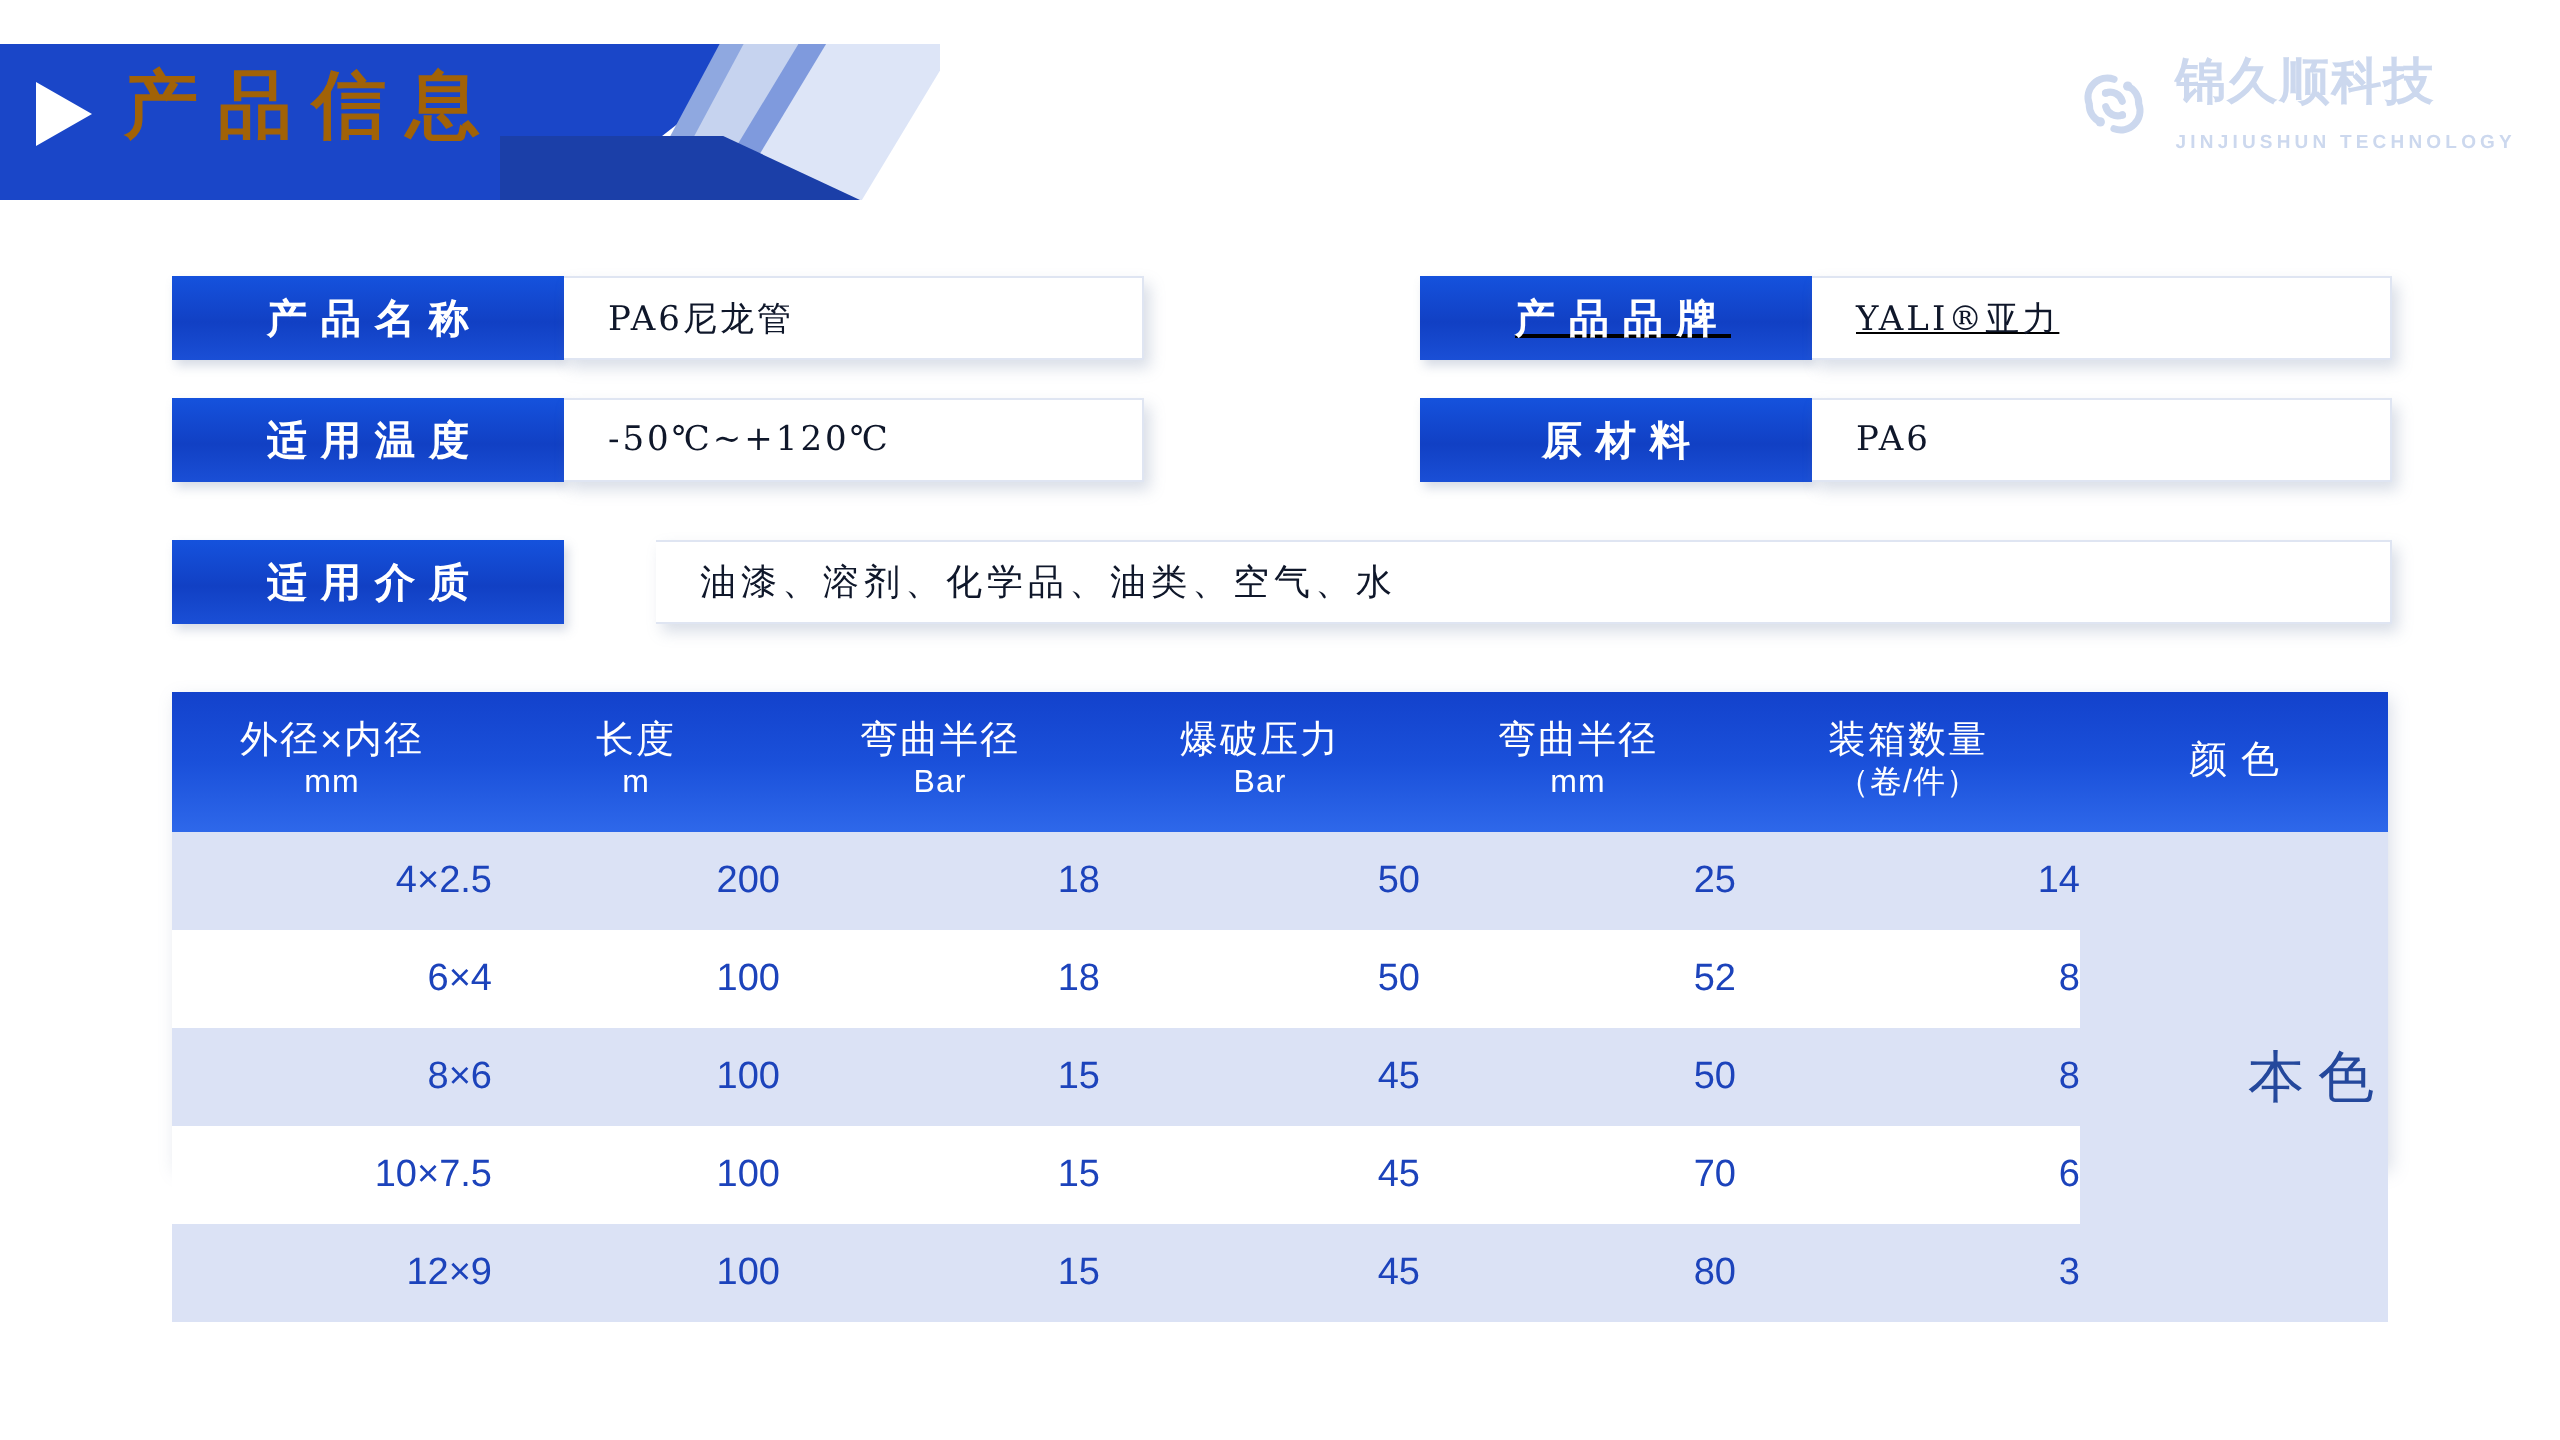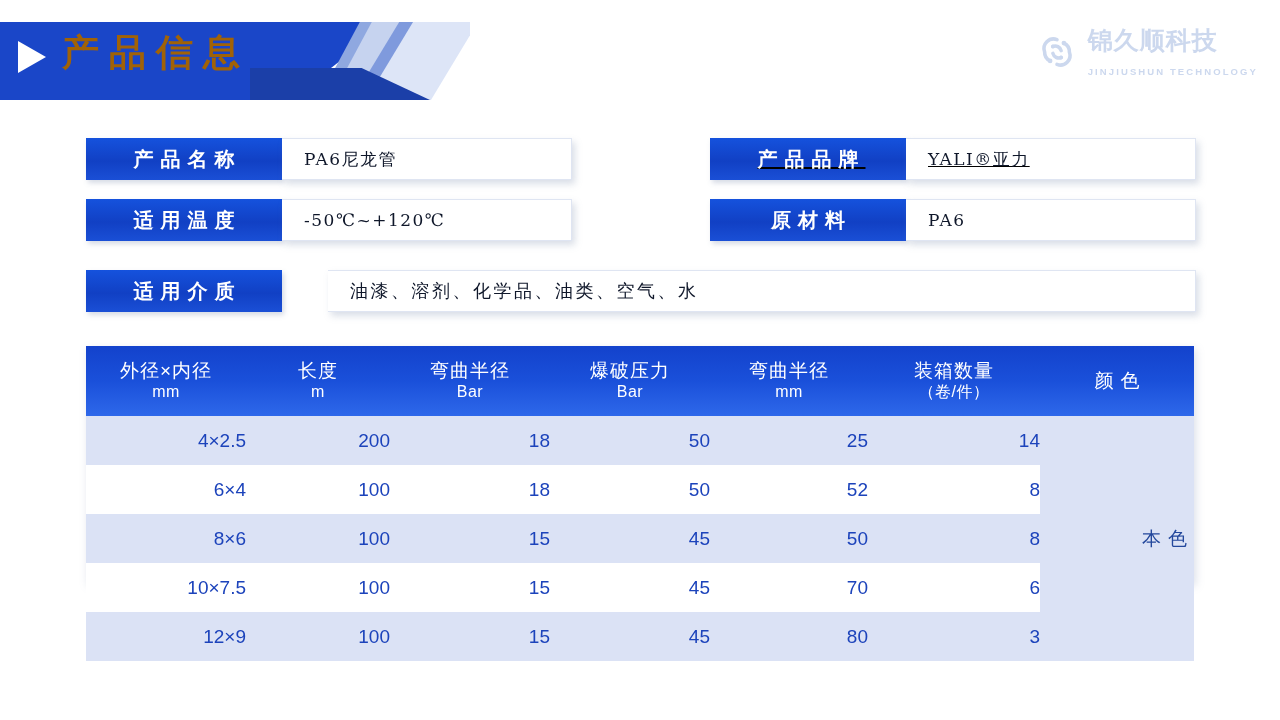--- a/index.html
+++ b/index.html
@@ -117,21 +117,21 @@
   .h2{font-size:16px;letter-spacing:.5px;line-height:1.25;}
   #tbl td{
     height:49px;padding:0;text-align:right;vertical-align:middle;
     color:#1c43bb;font-size:19px;
   }
   #tbl tbody tr:nth-child(odd) td{background:#dbe2f5;}
   #tbl tbody tr:nth-child(even) td{background:#ffffff;}
   #tbl td.colorcell{
     background:#dbe2f5 !important;
     font-family:"DejaVu Serif","Liberation Serif",serif;
-    font-size:19px;letter-spacing:7px;color:#24489c;
+    font-size:28px;letter-spacing:7px;color:#24489c;
     padding-left:7px;
   }
   col.c0{width:160px;} col.c1{width:144px;}
   col.c2{width:160px;} col.c3{width:160px;}
   col.c4{width:158px;} col.c5{width:172px;}
   col.c6{width:154px;}
 </style>
 </head>
 <body>
 

